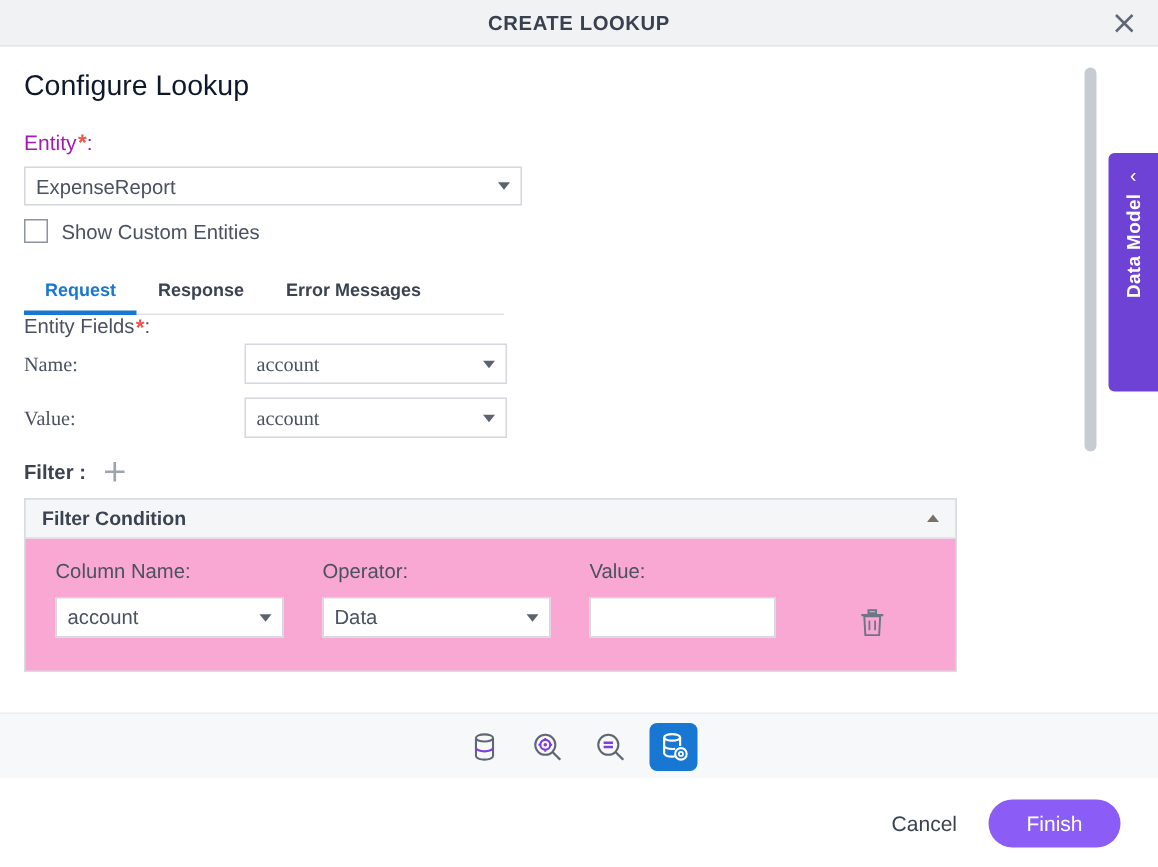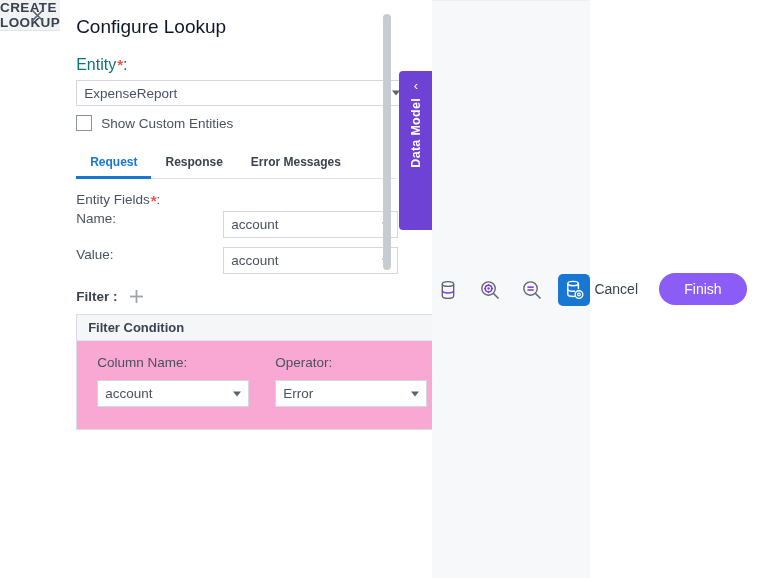--- a/index.html
+++ b/index.html
@@ -8,21 +8,21 @@
     width: 772px; height: 578px;
     overflow: hidden;
     background: #ffffff;
     font-family: "Liberation Sans", sans-serif;
     color: #3b4250;
   }
   .dialog {
     position: relative;
     width: 772px; height: 578px;
     background: #ffffff;
-    display: flex; flex-direction: row; border-radius: 13px;
+    display: flex; flex-direction: column; border-radius: 13px;
   }
 
   
   .titlebar {
     position: relative;
     height: 31px;
     background: #f1f2f4;
     border-bottom: 1px solid #e2e4e8;
     display: flex; align-items: center; justify-content: center;
     flex: 0 0 31px;
@@ -58,22 +58,22 @@
   }
 
   .page-title {
     font-size: 19px;
     color: #0f172a;
     margin: 0 0 18px 0;
     font-weight: normal;
   }
 
   .field-label {
-    font-size: 16px;
-    color: #0f766e;
+    font-size: 14px;
+    color: #a21caf;
     display: inline-block;
   }
   .req-star {
     color: #f0544c;
     font-size: 15px;
     font-weight: bold;
     vertical-align: top;
     line-height: 1;
     position: relative;
     top: 1px;
@@ -134,25 +134,26 @@
     border-bottom: 3px solid transparent;
     margin-bottom: -1px;
     white-space: nowrap;
   }
   .tab.active {
     color: #1877d2;
     border-bottom-color: #1877d2;
   }
 
   
-  .entity-fields { margin-top: 13px; }
+  .entity-fields { }
   .ef-header { font-size: 13.5px; color: #4a5160; margin-bottom: 4px; }
   .ef-row {
-    display: flex; align-items: flex-start;
+    display: flex; align-items: center;
     margin-bottom: 9px;
+    font-family: Liberation Serif, serif;
   }
   .ef-row-label {
     width: 147px;
     font-size: 13.5px;
     color: #4a5160;
     flex: 0 0 147px;
   }
   .select-box.small { width: 175px; height: 27px; }
 
   
@@ -186,21 +187,21 @@
     font-size: 13px; font-weight: bold; color: #3b4250;
   }
   .collapse-caret {
     width: 0; height: 0;
     border-left: 4.5px solid transparent;
     border-right: 4.5px solid transparent;
     border-bottom: 5px solid #7b7069;
     cursor: pointer;
   }
   .filter-body { padding: 14px 0 22px 20px; }
-  .fc-labels, .fc-inputs { display: flex; align-items: center; }
+  .fc-labels, .fc-inputs { display: flex; align-items: flex-end; }
   .fc-labels { margin-bottom: 10px; }
   .fc-col-1 { width: 178px; flex: 0 0 178px; }
   .fc-col-2 { width: 178px; flex: 0 0 178px; }
   .fc-col-3 { width: 150px; flex: 0 0 150px; }
   .fc-label { font-size: 13.5px; color: #4a5160; }
   .select-box.fc { width: 152px; height: 27px; }
   .text-input {
     width: 124px; height: 27px;
     border: 1px solid #d4d7dd;
     background: #fff;
@@ -398,21 +399,21 @@
             </div>
             <div class="fc-inputs">
               <div class="fc-col-1">
                 <div class="select-box fc">
                   <span>account</span>
                   <span class="caret"></span>
                 </div>
               </div>
               <div class="fc-col-2">
                 <div class="select-box fc">
-                  <span>Error</span>
+                  <span>Data</span>
                   <span class="caret"></span>
                 </div>
               </div>
               <div class="fc-col-3">
                 <input class="text-input" type="text" value="" style="">
               </div>
               <div class="trash-btn">
                 <svg width="17" height="19" viewBox="0 0 17 19">
                   <rect x="6" y="0.8" width="5" height="2" fill="none" stroke="#6c7686" stroke-width="1.3"></rect>
                   <line x1="1.2" y1="4" x2="15.8" y2="4" stroke="#6c7686" stroke-width="1.5"></line>

